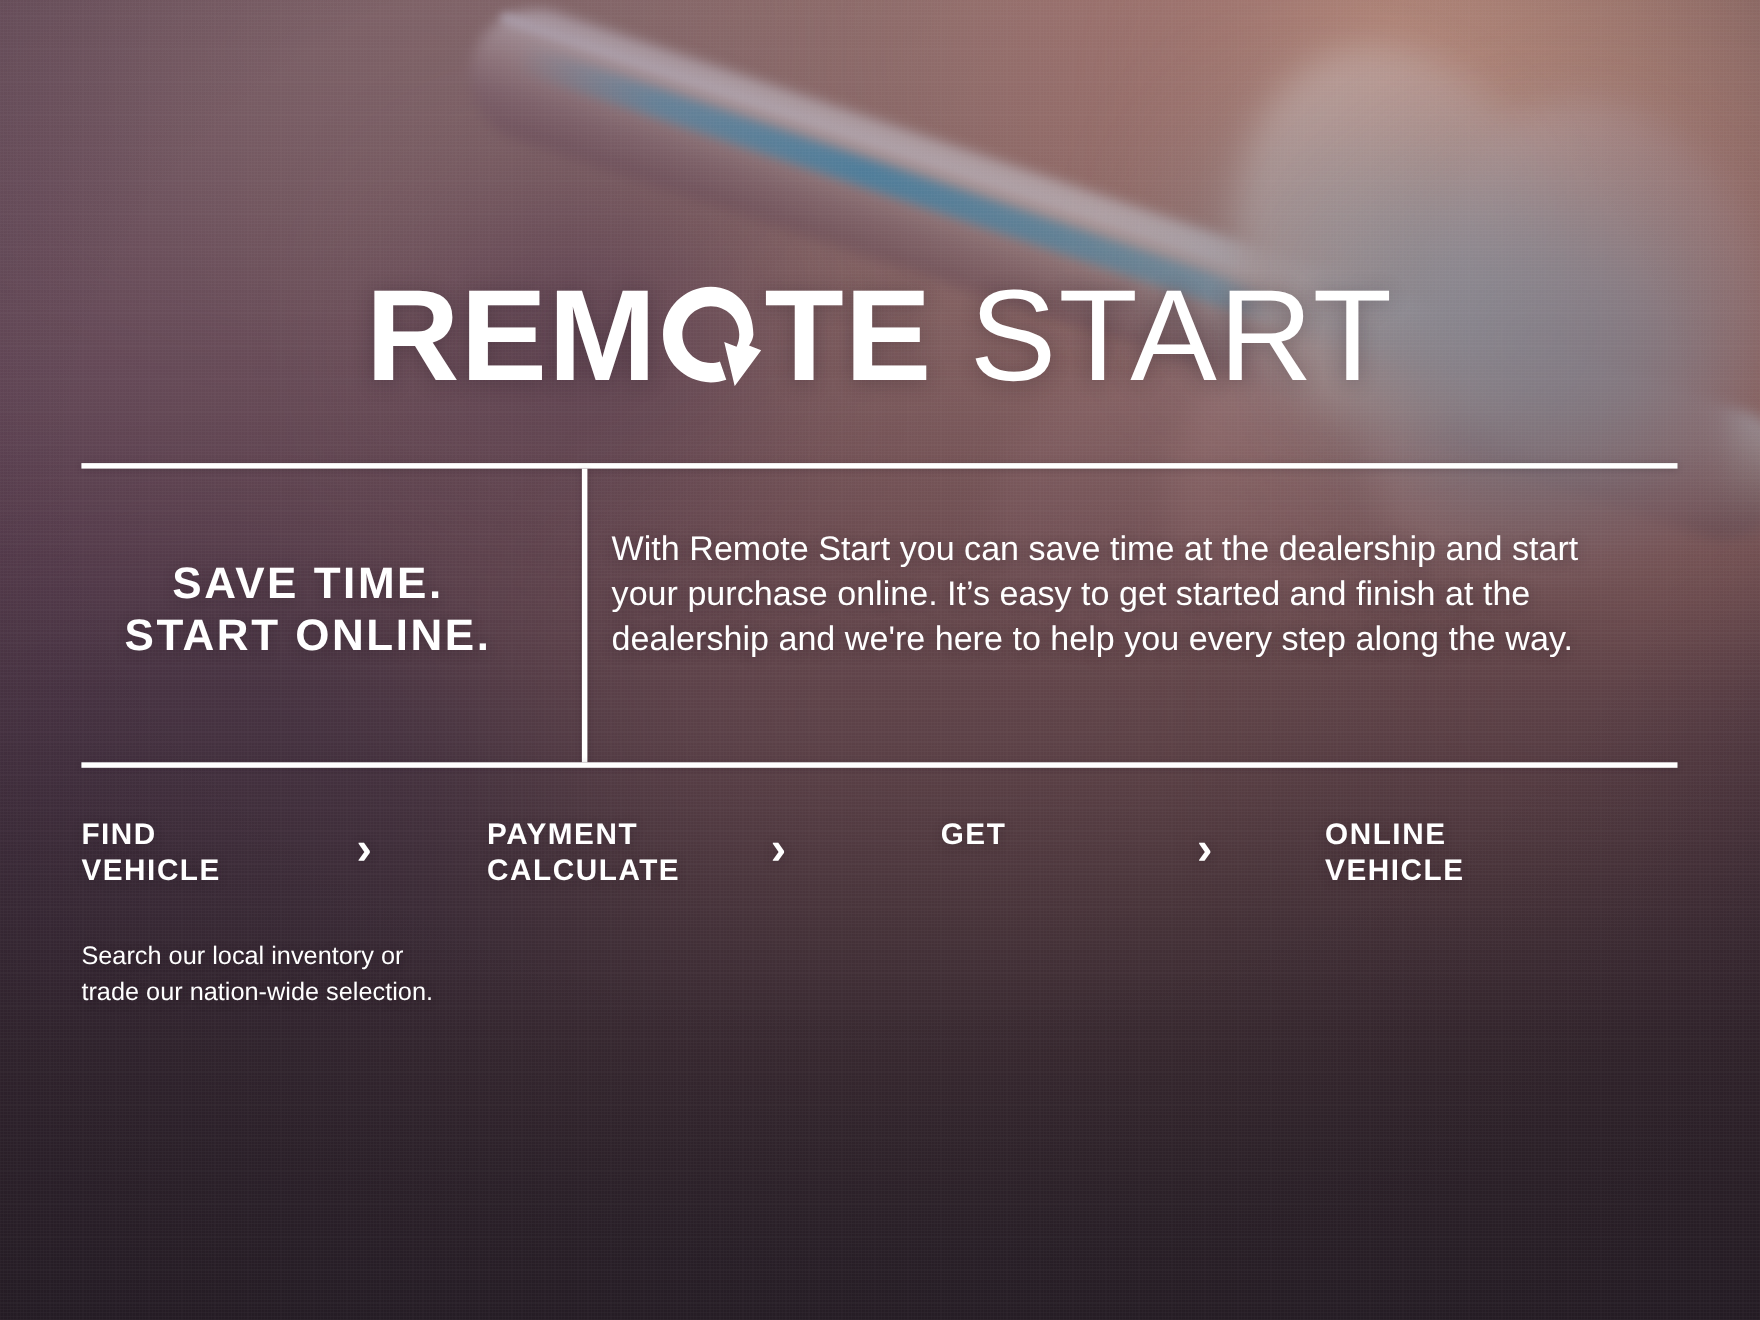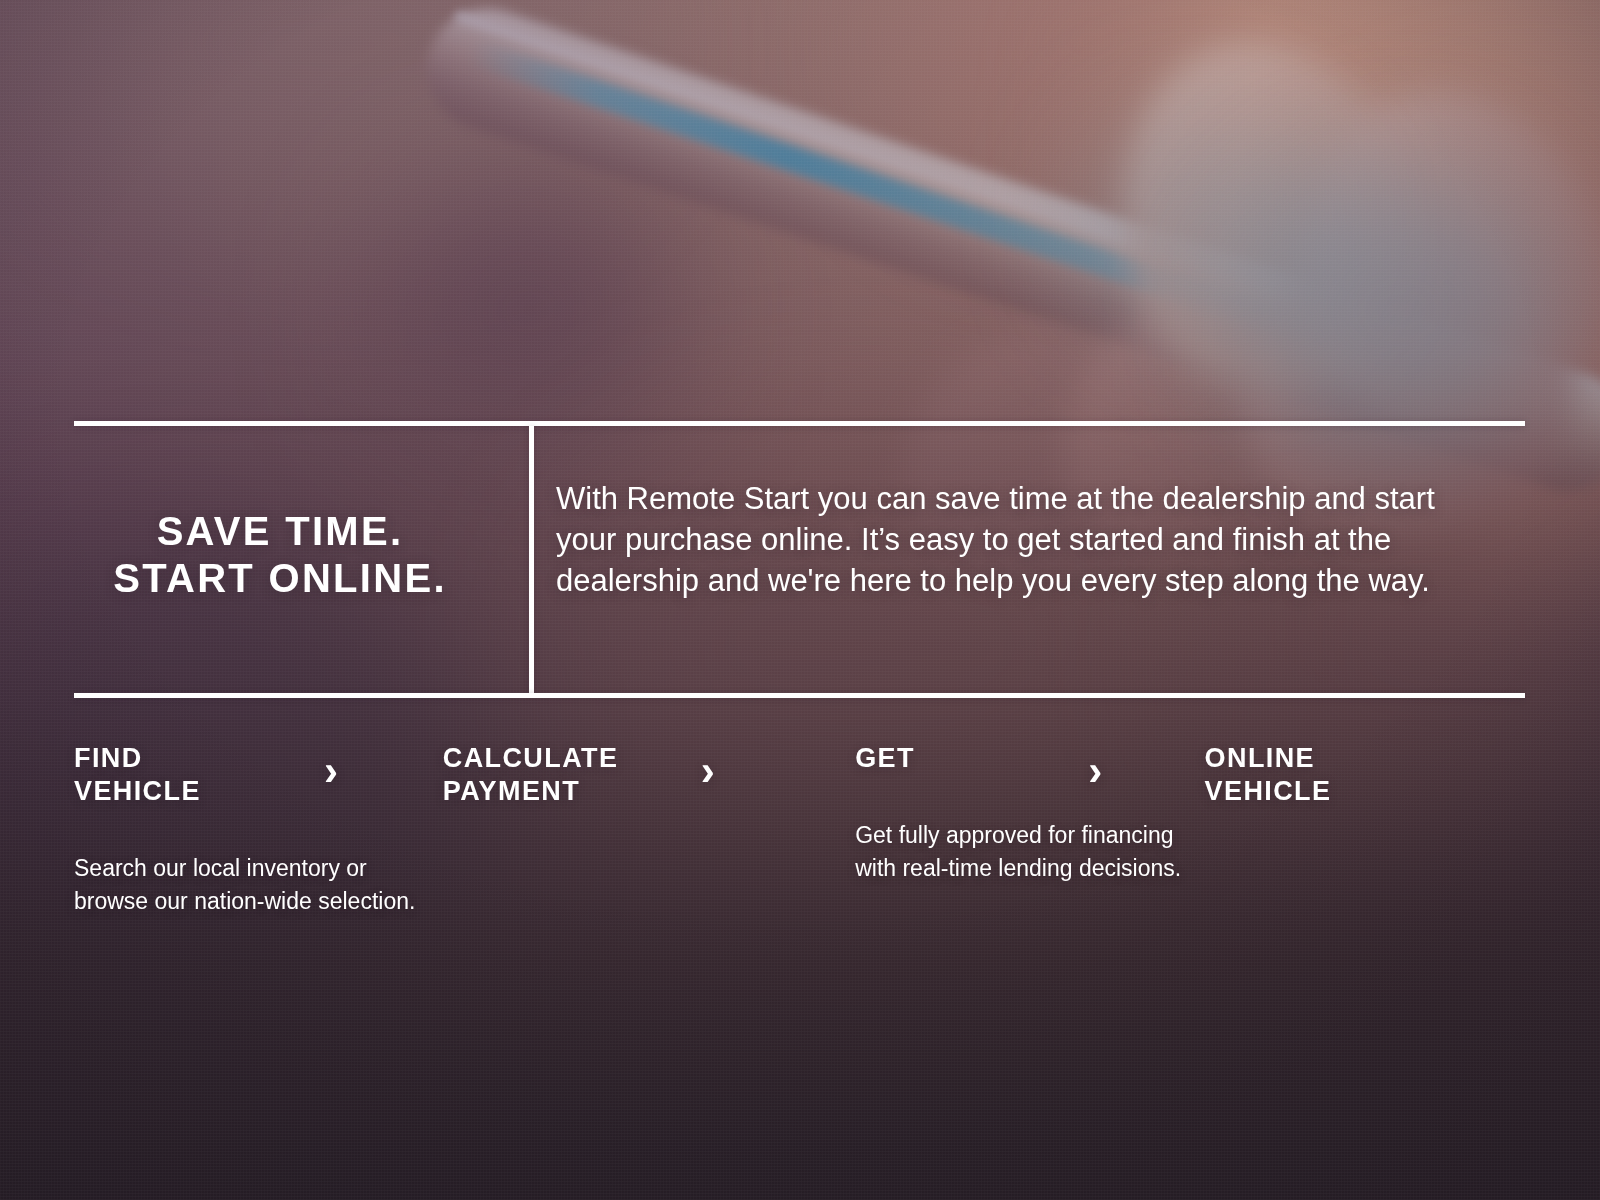--- a/index.html
+++ b/index.html
@@ -228,56 +228,60 @@
     <div class="glow g2"></div>
     <div class="glow g1"></div>
 
     <div class="tint"></div>
     <div class="vignette"></div>
     <div class="grain"></div>
   </div>
 
   <div class="content">
 
+    <div class="wordmark">
+      <span class="wm-bold">REM</span><span class="o-mark"><svg viewBox="0 0 100 100" aria-hidden="true">
+            <path fill="#ffffff" d="M50 4C24.6 4 4 24.6 4 50s20.6 46 46 46c5.2 0 10.2-.9 14.9-2.5l-6.1-17.6C56.1 76.9 53.1 77.4 50 77.4 34.9 77.4 22.6 65.1 22.6 50S34.9 22.6 50 22.6 77.4 34.9 77.4 50c0 4.2-.9 8.1-2.6 11.7l-11.9-4.5L73 99.6 98.5 65 86.8 60.6C89.5 57.3 91 51.8 91 50 91 24.6 75.4 4 50 4z"></path>
+          </svg></span><span class="wm-bold">TE</span><span class="wm-bold"> </span><span class="wm-light">START</span>
+    </div>
 
     <div class="rule rule-top"></div>
     <div class="rule rule-vert"></div>
     <div class="rule rule-bottom"></div>
 
     <div class="headline">
       <div>SAVE TIME.</div>
       <div>START ONLINE.</div>
     </div>
 
     <div class="intro">With Remote Start you can save time at the dealership and start your purchase online. It’s easy to get started and finish at the dealership and we're here to help you every step along the way.</div>
 
     <div class="steps">
 
       <div class="step s1">
         <div class="step-title">
           <div>FIND</div>
           <div>VEHICLE</div>
         </div>
-        <div class="step-desc">Search our local inventory or browse our nation-wide selection.</div>
+        <div class="step-desc">Search our local inventory or trade our nation-wide selection.</div>
         <div class="chevron c1">›</div>
       </div>
 
       <div class="step s2">
         <div class="step-title">
+          <div>PAYMENT</div>
           <div>CALCULATE</div>
-          <div>PAYMENT</div>
         </div>
         <div class="chevron c2">›</div>
       </div>
 
       <div class="step s3">
         <div class="step-title">
           <div>GET</div>
         </div>
-        <div class="step-desc">Get fully approved for financing with real-time lending decisions.</div>
         <div class="chevron c3">›</div>
       </div>
 
       <div class="step s4">
         <div class="step-title">
           <div>ONLINE</div>
           <div>VEHICLE</div>
         </div>
       </div>
 

